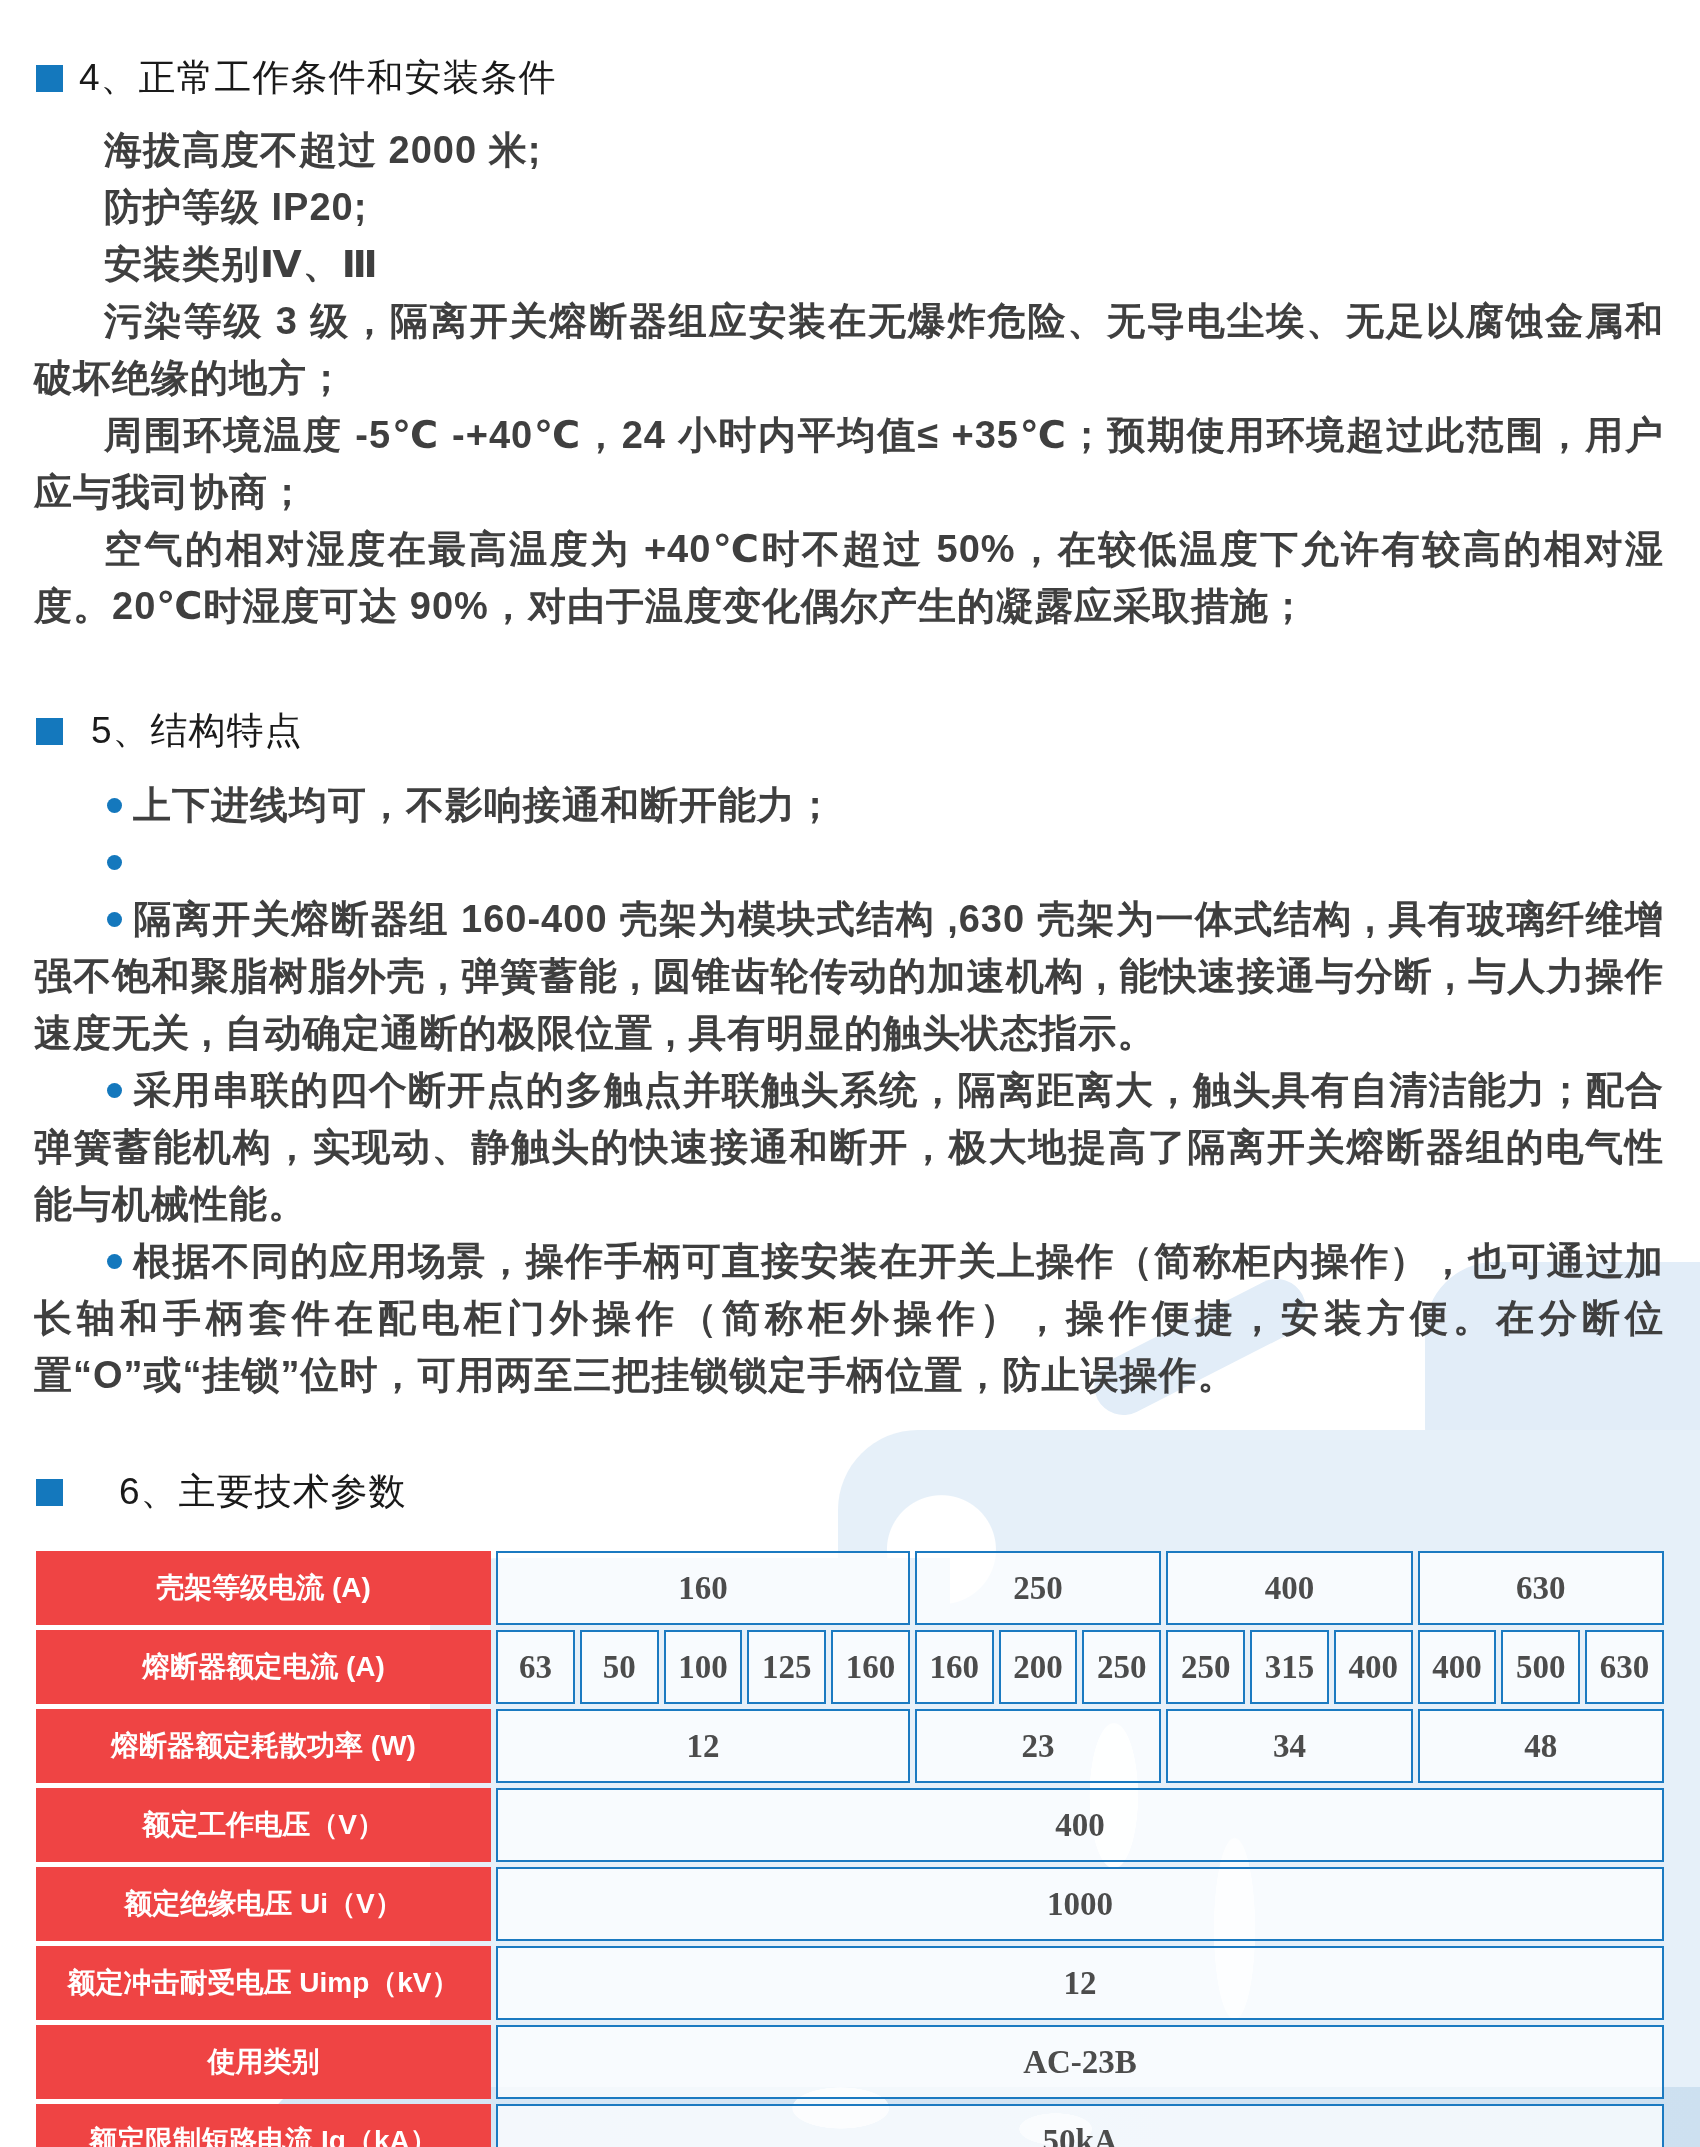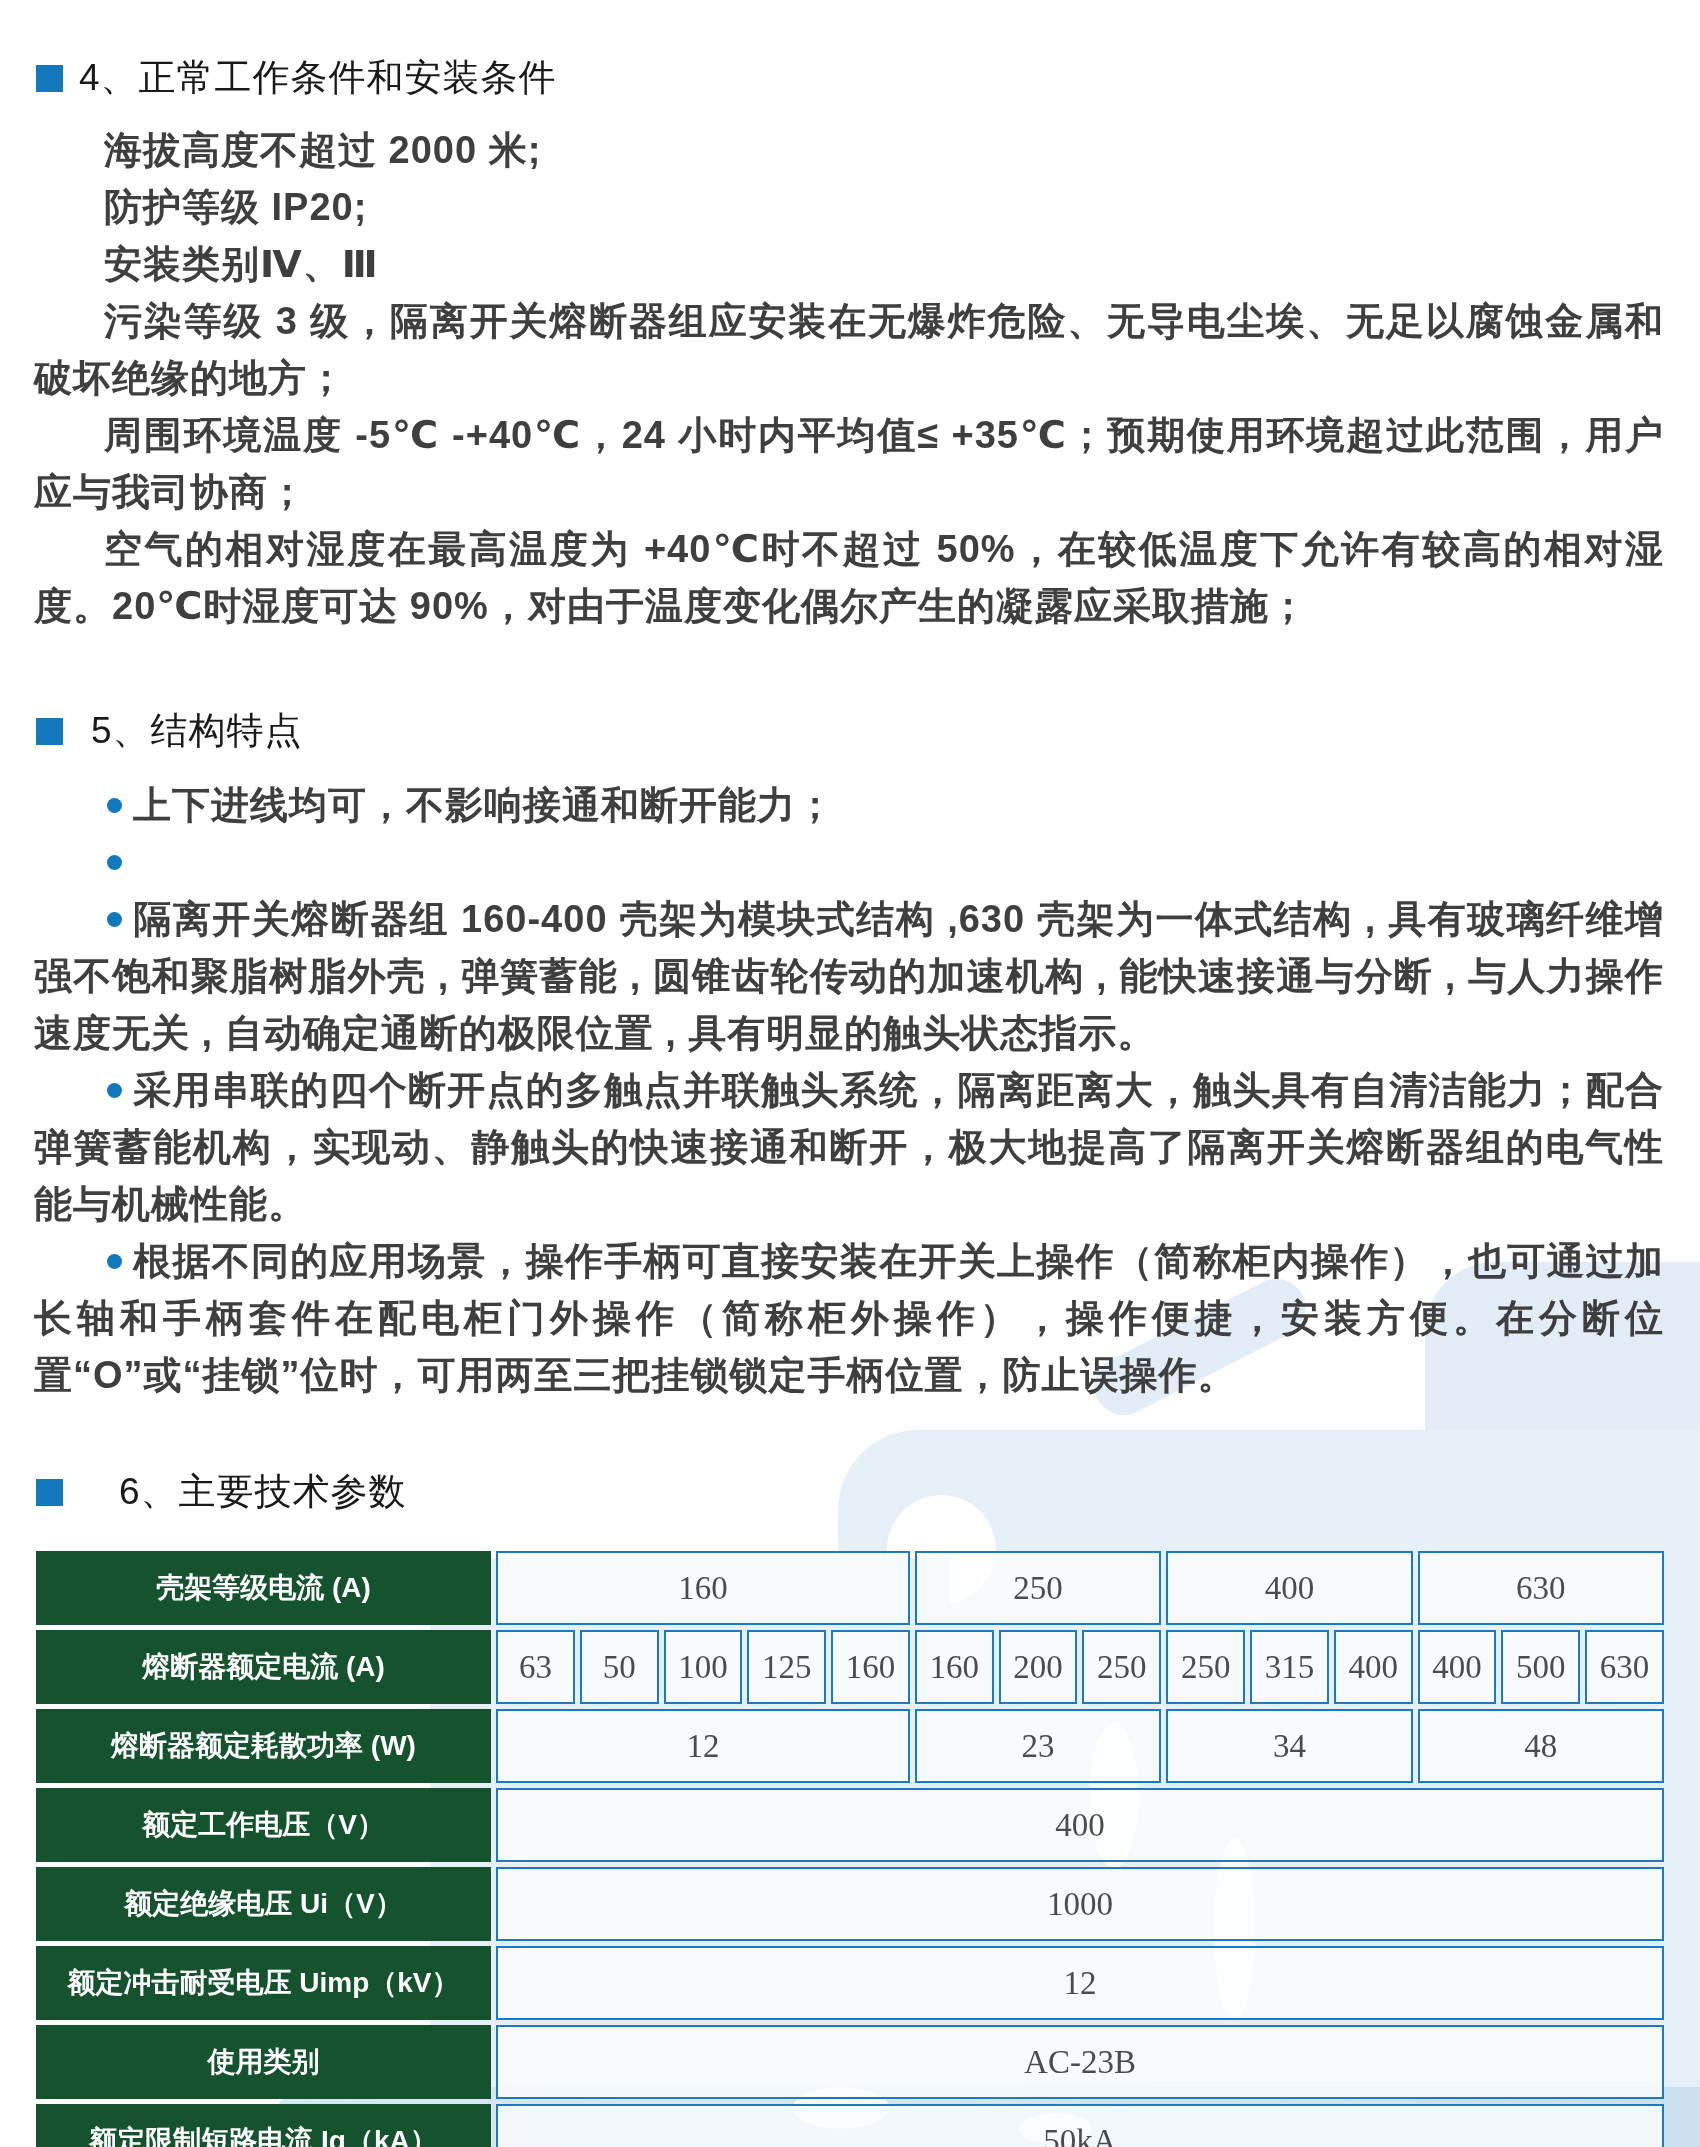--- a/index.html
+++ b/index.html
@@ -72,32 +72,33 @@
   
   table.spec{
     margin:32px 0 0 31px;
     width:1638px;
     table-layout:fixed;
     border-collapse:separate;
     border-spacing:5px;
   }
   table.spec col.c-label{width:455px;}
   table.spec th{
-    background:#14532d;color:#ffffff;
+    background:#ef4444;color:#ffffff;
     font-size:28px;font-weight:bold;
     height:74px;padding:12px;text-align:center;
     box-sizing:border-box;
   }
   table.spec td{
     border:2px solid #1b7ac1;
     background:rgba(255,255,255,0.72);
     font-family:"Liberation Serif","DejaVu Serif",serif;
     font-size:33px;color:#4c4c4c;
     height:74px;padding:0;text-align:center;
     box-sizing:border-box;
+    font-weight:bold;
   }
 </style>
 </head>
 <body>
 
 <div class="page">
 
   <div class="wm wm-ribbon"></div>
   <div class="wm wm-land-right"></div>
   <div class="wm wm-table-right"></div>

